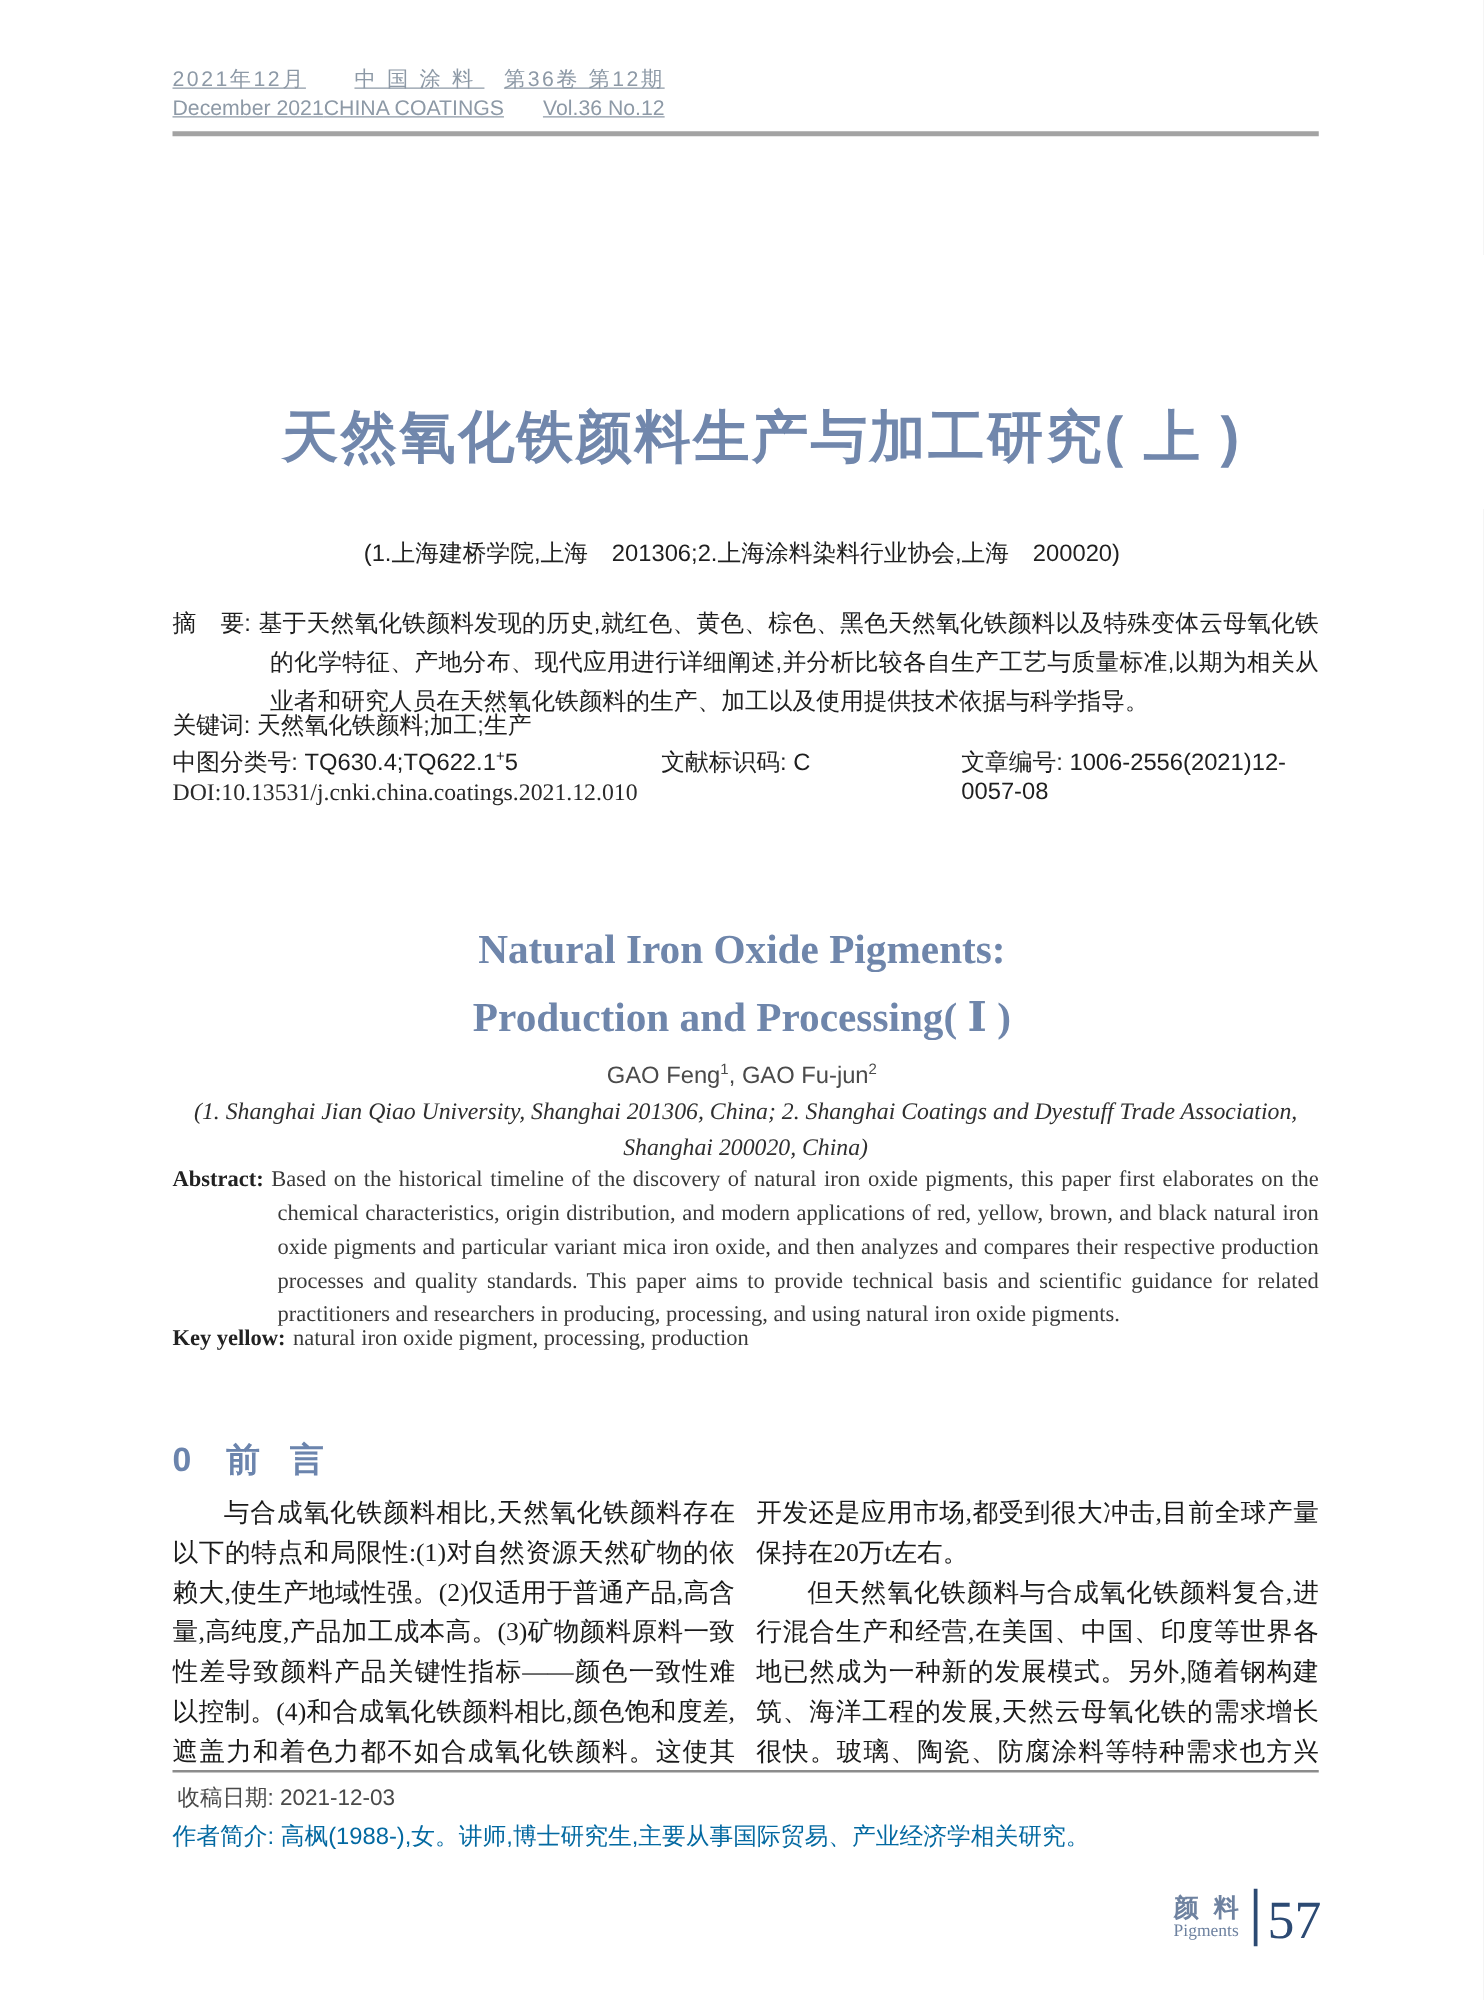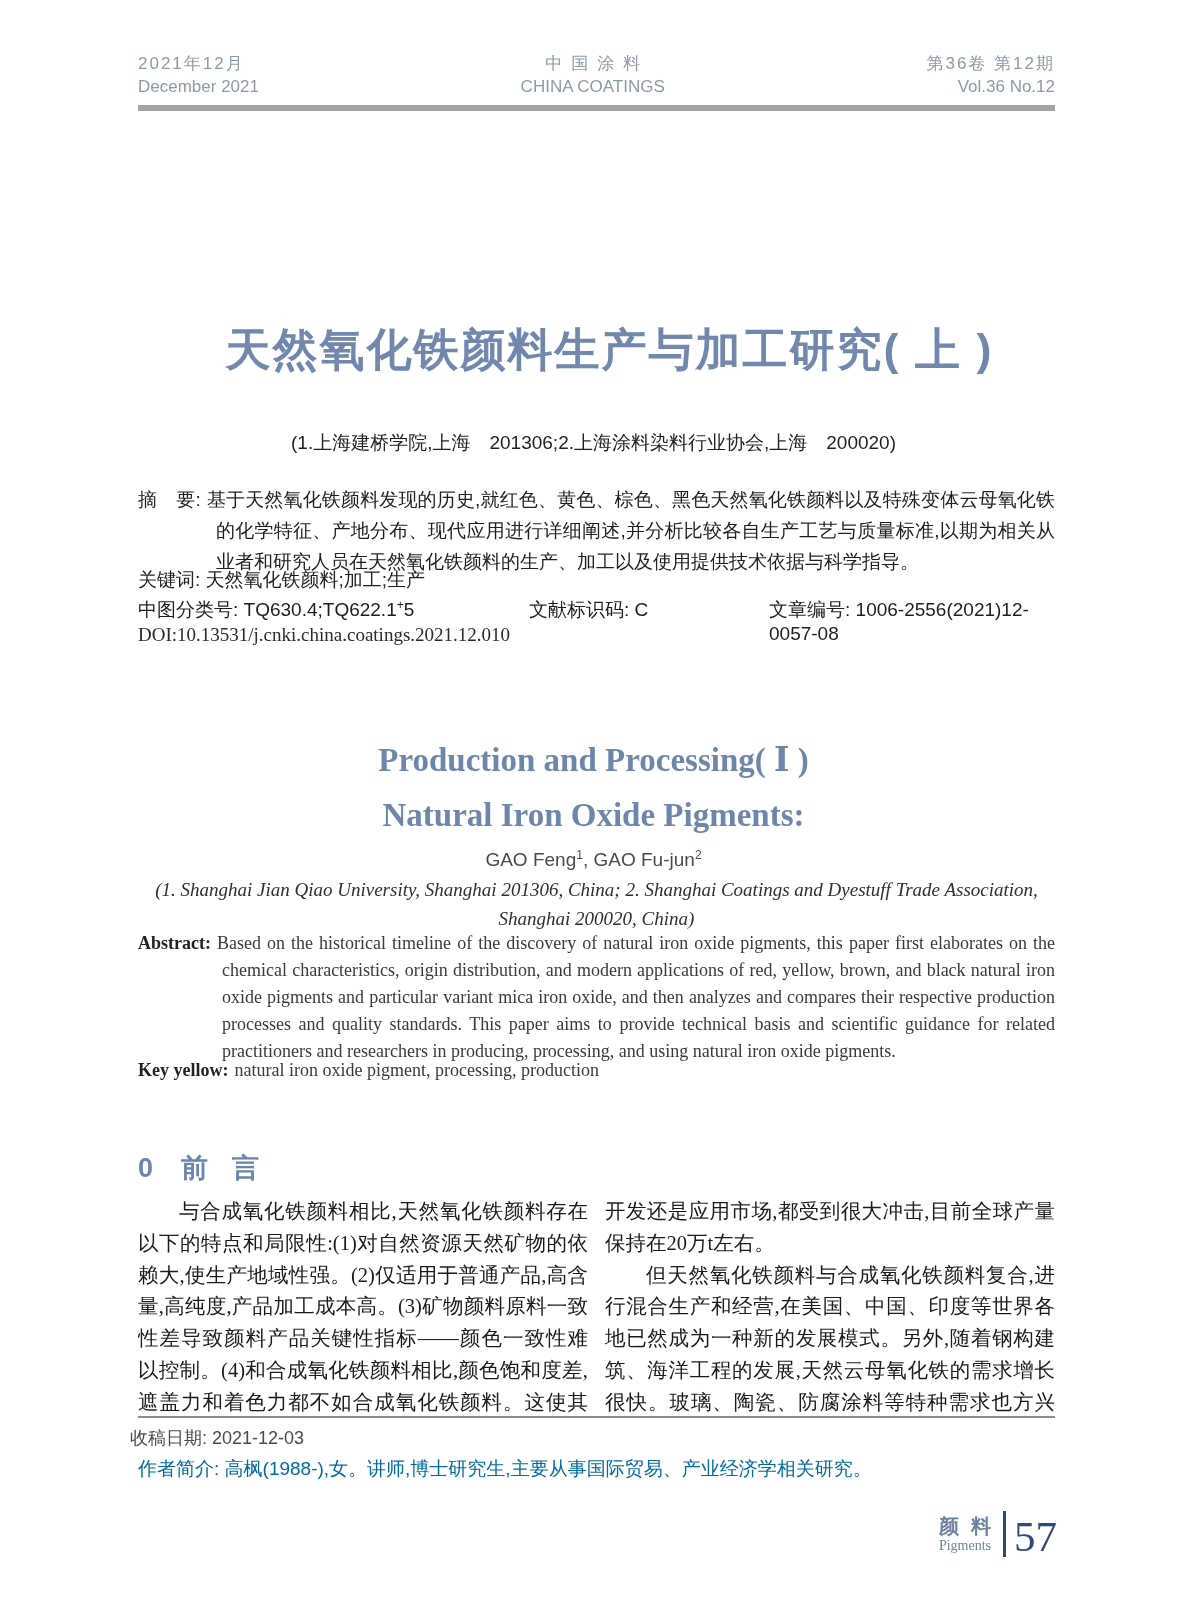--- a/index.html
+++ b/index.html
@@ -7,23 +7,23 @@
   .page {
     position:relative; width:1187px; height:1600px; margin:0 auto;
     background:#ffffff; overflow:hidden;
     font-family:"Liberation Sans","DejaVu Sans",sans-serif;
   }
   .serif { font-family:"Liberation Serif","DejaVu Serif",serif; }
 
   
   .journal-header {
     position:absolute; top:52px; left:138px; width:917px;
-    display:flex; justify-content:space-between; align-items:flex-end;
-    padding-bottom:7px; border-bottom:6px solid #a3a3a3;
-    color:#8d99a6; font-size:17px; line-height:23px;
+    display:flex; justify-content:flex-start; align-items:flex-end;
+    padding-bottom:7px; border-bottom:4px solid #a3a3a3;
+    color:#8d99a6; font-size:17px; line-height:23px;text-decoration:underline;
   }
   .jh-left { text-align:left; }
   .jh-center { text-align:center; }
   .jh-right { text-align:right; }
   .jh-cn { letter-spacing:2px; }
   .jh-center .jh-cn { letter-spacing:9px; margin-right:-9px; }
 
   
   .main-title {
     position:absolute; top:320px; left:16px; width:100%;
@@ -107,21 +107,21 @@
     text-align:justify;
   }
   .col p.indent { text-indent:2em; }
 
   
   .footnote-rule {
     position:absolute; top:1416px; left:138px; width:917px;
     border-top:2px solid #8c8c8c;
   }
   .fn-received {
-    position:absolute; top:1426px; left:130px;
+    position:absolute; top:1426px; left:142px;
     font-size:18px; color:#4a4a4a;
   }
   .fn-bio {
     position:absolute; top:1456px; left:138px; width:917px;
     font-size:19px; color:#0369a1;
   }
 
   
   .page-footer {
     position:absolute; top:1506px; right:130px;
@@ -183,22 +183,22 @@
     </span>
     <span class="artid">
       <span>文章编号:</span>
       <span>1006-2556(2021)12-0057-08</span>
     </span>
   </div>
 
   <div class="doi serif">DOI:10.13531/j.cnki.china.coatings.2021.12.010</div>
 
   <div class="title-en serif">
+    <div>Natural Iron Oxide Pigments:</div>
     <div>Production and Processing( Ⅰ )</div>
-    <div>Natural Iron Oxide Pigments:</div>
   </div>
 
   <div class="authors-en">
     <span>GAO Feng</span><sup>1</sup><span>, </span><span>GAO Fu-jun</span><sup>2</sup>
   </div>
 
   <div class="affiliation-en serif">(1. Shanghai Jian Qiao University, Shanghai 201306, China; 2. Shanghai Coatings and Dyestuff Trade Association, Shanghai 200020, China)</div>
 
   <div class="abstract-en serif">
     <span class="lbl">Abstract:</span><span>Based on the historical timeline of the discovery of natural iron oxide pigments, this paper first elaborates on the chemical characteristics, origin distribution, and modern applications of red, yellow, brown, and black natural iron oxide pigments and particular variant mica iron oxide, and then analyzes and compares their respective production processes and quality standards. This paper aims to provide technical basis and scientific guidance for related practitioners and researchers in producing, processing, and using natural iron oxide pigments.</span>

